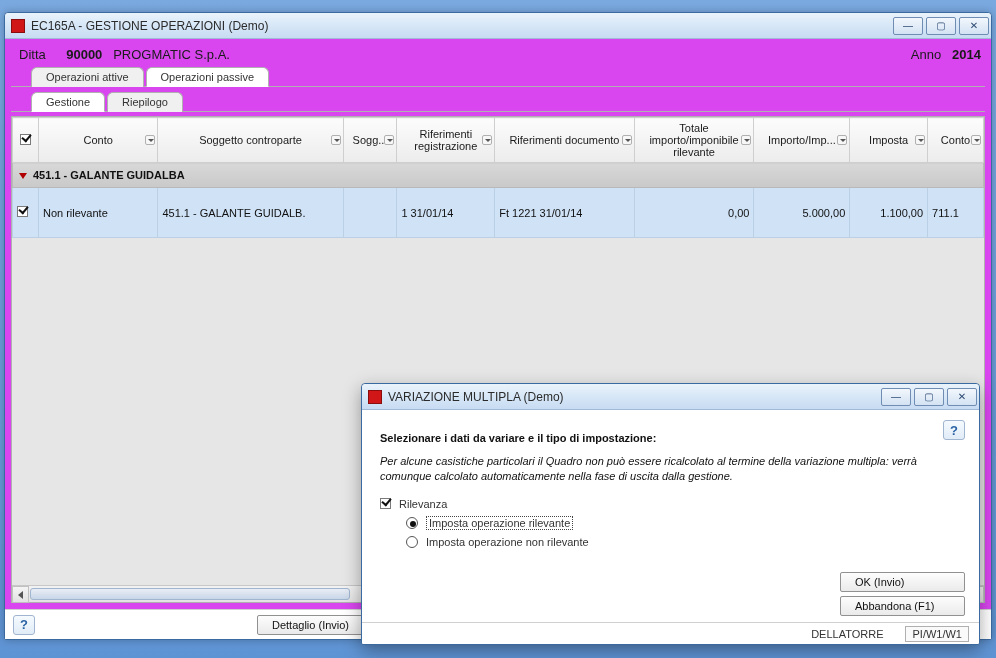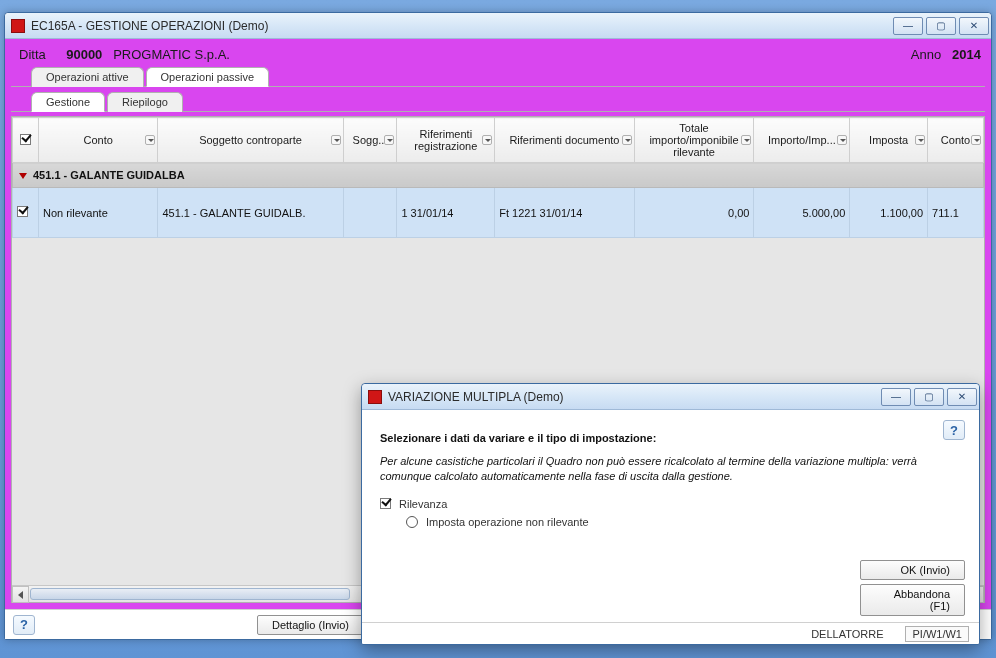--- a/index.html
+++ b/index.html
@@ -108,21 +108,21 @@
   .dlg-body { flex:1; padding:14px 18px 6px 18px; display:flex; flex-direction:column; position:relative; }
   .dlg-body .help { position:absolute; right:14px; top:10px; }
   .dlg-body h4 { margin:8px 0 10px 0; font-size:11px; font-weight:bold; color:#111; }
   .dlg-body .note { font-style:italic; color:#111; font-size:11px; margin-bottom:14px; line-height:1.35; }
   .optgroup { margin-left:0; }
   .optgroup .line { display:flex; align-items:center; gap:8px; margin-bottom:6px; }
   .radio { width:12px; height:12px; border:1px solid #555; border-radius:50%; display:inline-block; position:relative; background:#fff; }
   .radio.checked::after { content:""; position:absolute; left:3px; top:3px; width:6px; height:6px; border-radius:50%; background:#111; }
   .focusbox { border:1px dotted #444; padding:0 2px; }
   .dlg-buttons { display:flex; flex-direction:column; align-items:flex-end; gap:4px; padding:0 14px 6px 0; }
-  .dlg-buttons .btn { width:105px; text-align:right; }
+  .dlg-buttons .btn { width:125px; text-align:left; }
   .dlg-status { height:22px; border-top:1px solid #d0d0d0; display:flex; align-items:center; justify-content:flex-end; gap:22px; padding:0 10px; font-size:11px; }
   .dlg-status .box { border:1px solid #b0b0b0; padding:1px 6px; background:#fafafa; }
 
 </style>
 </head>
 <body>
 
 <div class="desktop">
 
   <div class="window">
@@ -238,20 +238,24 @@
     <div class="dlg-body">
       <div class="help helpbtn">?</div>
       <h4>Selezionare i dati da variare e il tipo di impostazione:</h4>
       <div class="note">Per alcune casistiche particolari il Quadro non può essere ricalcolato al termine della variazione multipla: verrà comunque calcolato automaticamente nella fase di uscita dalla gestione.</div>
       <div class="optgroup">
         <div class="line">
           <span class="chk checked"></span>
           <span>Rilevanza</span>
         </div>
         <div class="line" style="margin-left:26px;">
+          <span class="radio checked"></span>
+          <span class="focusbox">Imposta operazione rilevante</span>
+        </div>
+        <div class="line" style="margin-left:26px;">
           <span class="radio"></span>
           <span>Imposta operazione non rilevante</span>
         </div>
       </div>
     </div>
     <div class="dlg-buttons">
       <div class="btn">OK (Invio)</div>
       <div class="btn">Abbandona (F1)</div>
     </div>
     <div class="dlg-status">

